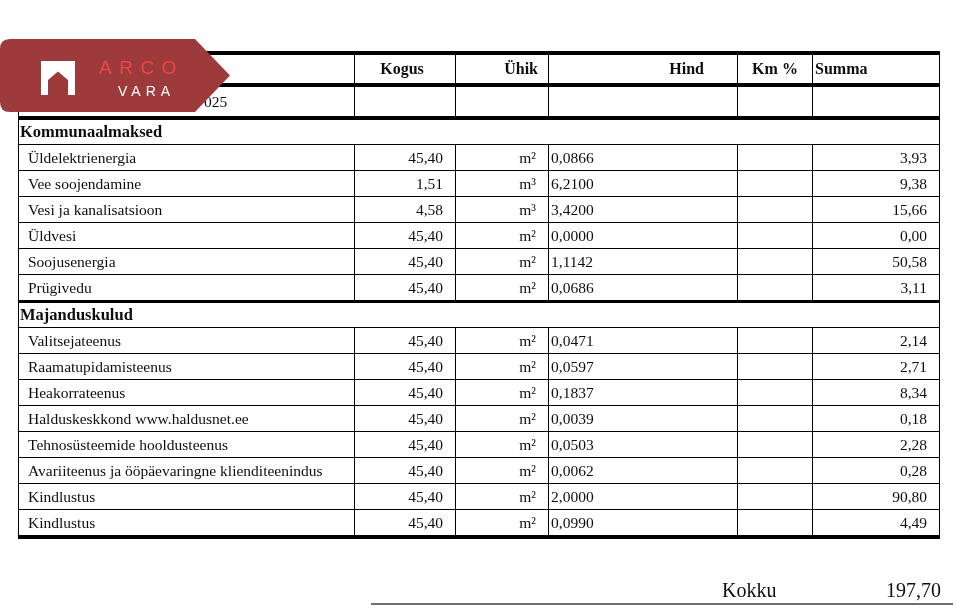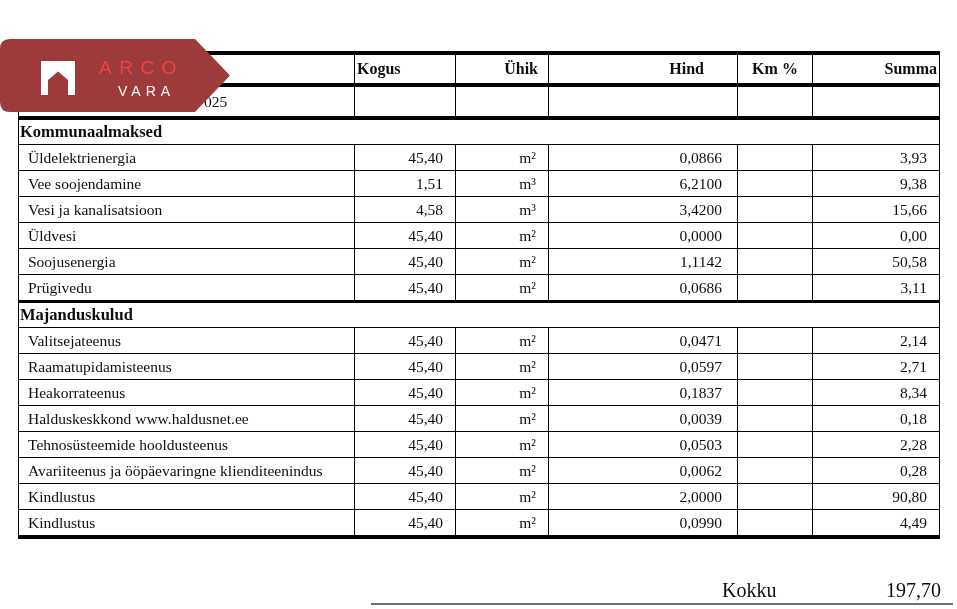--- a/index.html
+++ b/index.html
@@ -61,28 +61,28 @@
     height: 24px;
   }
   table.invoice tbody tr:last-child td {
     border-bottom: 4px solid #000;
   }
 
   
   .c-label  { text-align: left;  padding-left: 9px  !important; }
   .c-kogus  { text-align: right; padding-right: 12px !important; }
   .c-uhik   { text-align: right; padding-right: 12px !important; }
-  .c-hind   { text-align: right; padding-right: 15px !important; }
+  .c-hind   { text-align: left; padding-right: 15px !important; }
   .c-km     { text-align: right; }
   .c-summa  { text-align: right; padding-right: 12px !important; }
-  .h-kogus  { text-align: left; padding-right: 8px  !important; }
+  .h-kogus  { text-align: center; padding-right: 8px  !important; }
   .h-uhik   { text-align: right; padding-right: 10px !important; }
   .h-hind   { text-align: right; padding-right: 33px !important; }
   .h-km     { text-align: center; }
-  .h-summa  { text-align: right; margin-top: 36px; }
+  .h-summa  { text-align: left; margin-top: 36px; }
 
   
   .brand-badge {
     position: absolute;
     left: 0;
     top: 39px;
     width: 230px;
     height: 73px;
     z-index: 10;
   }

